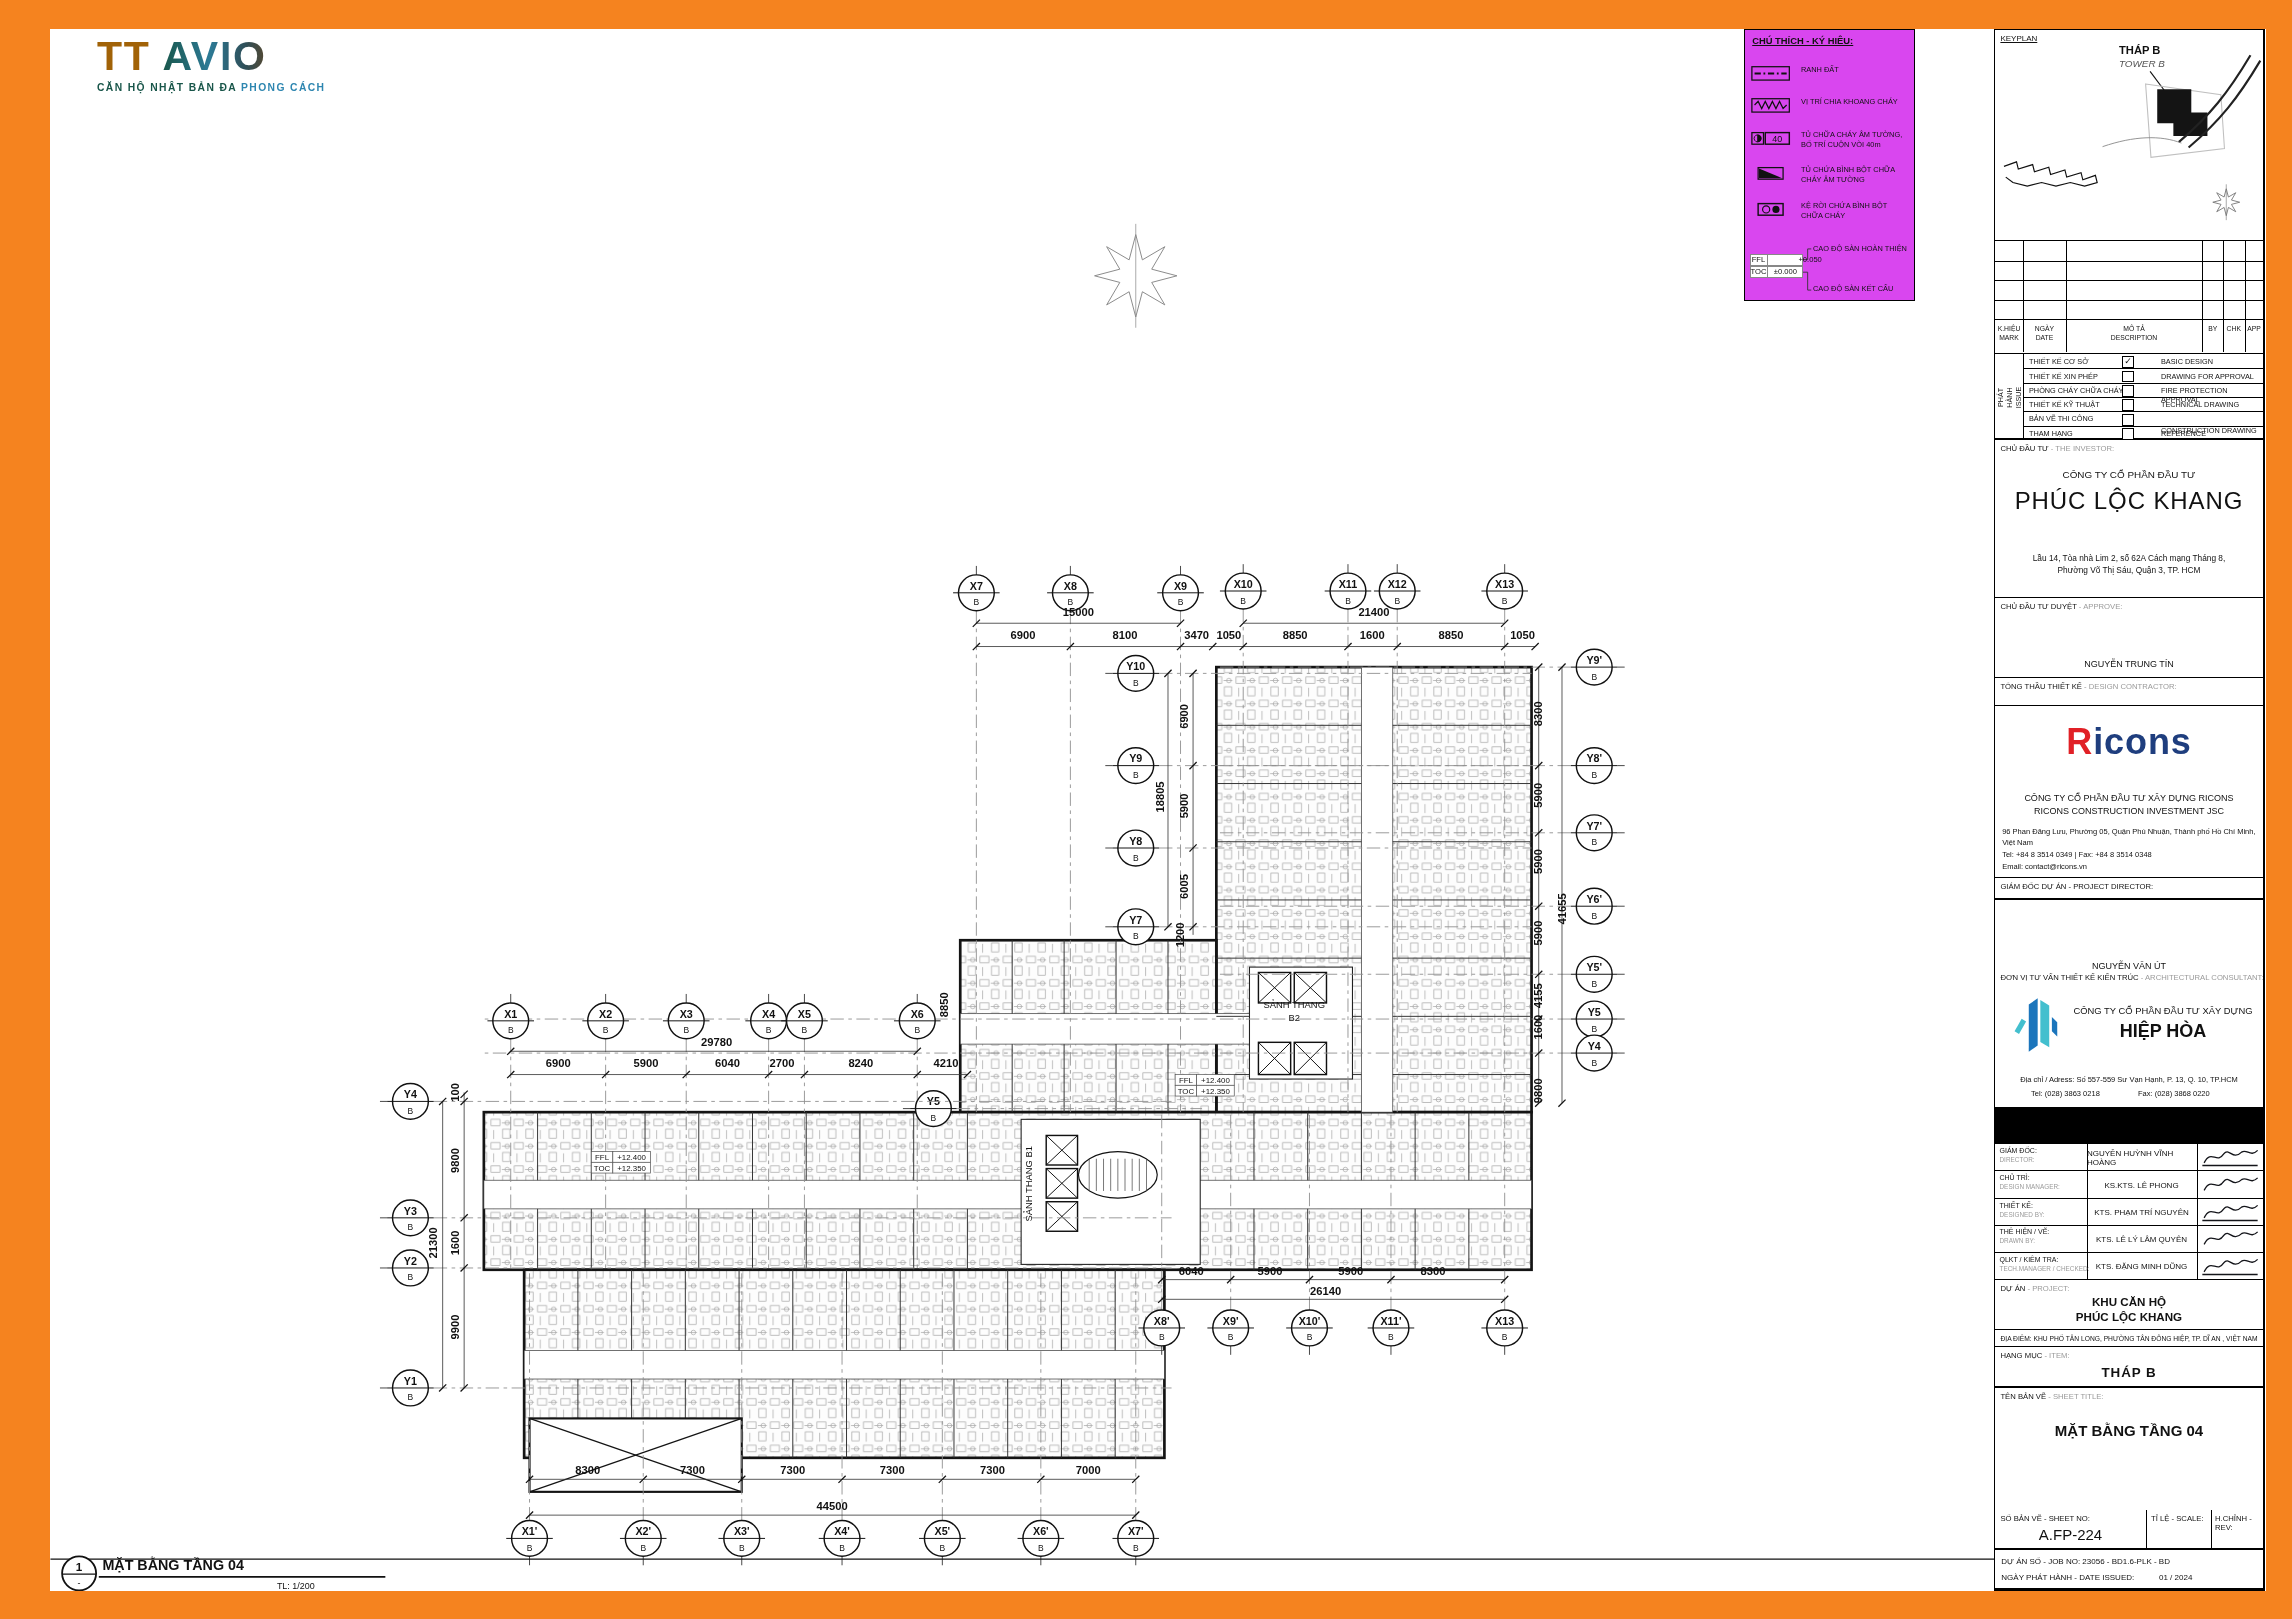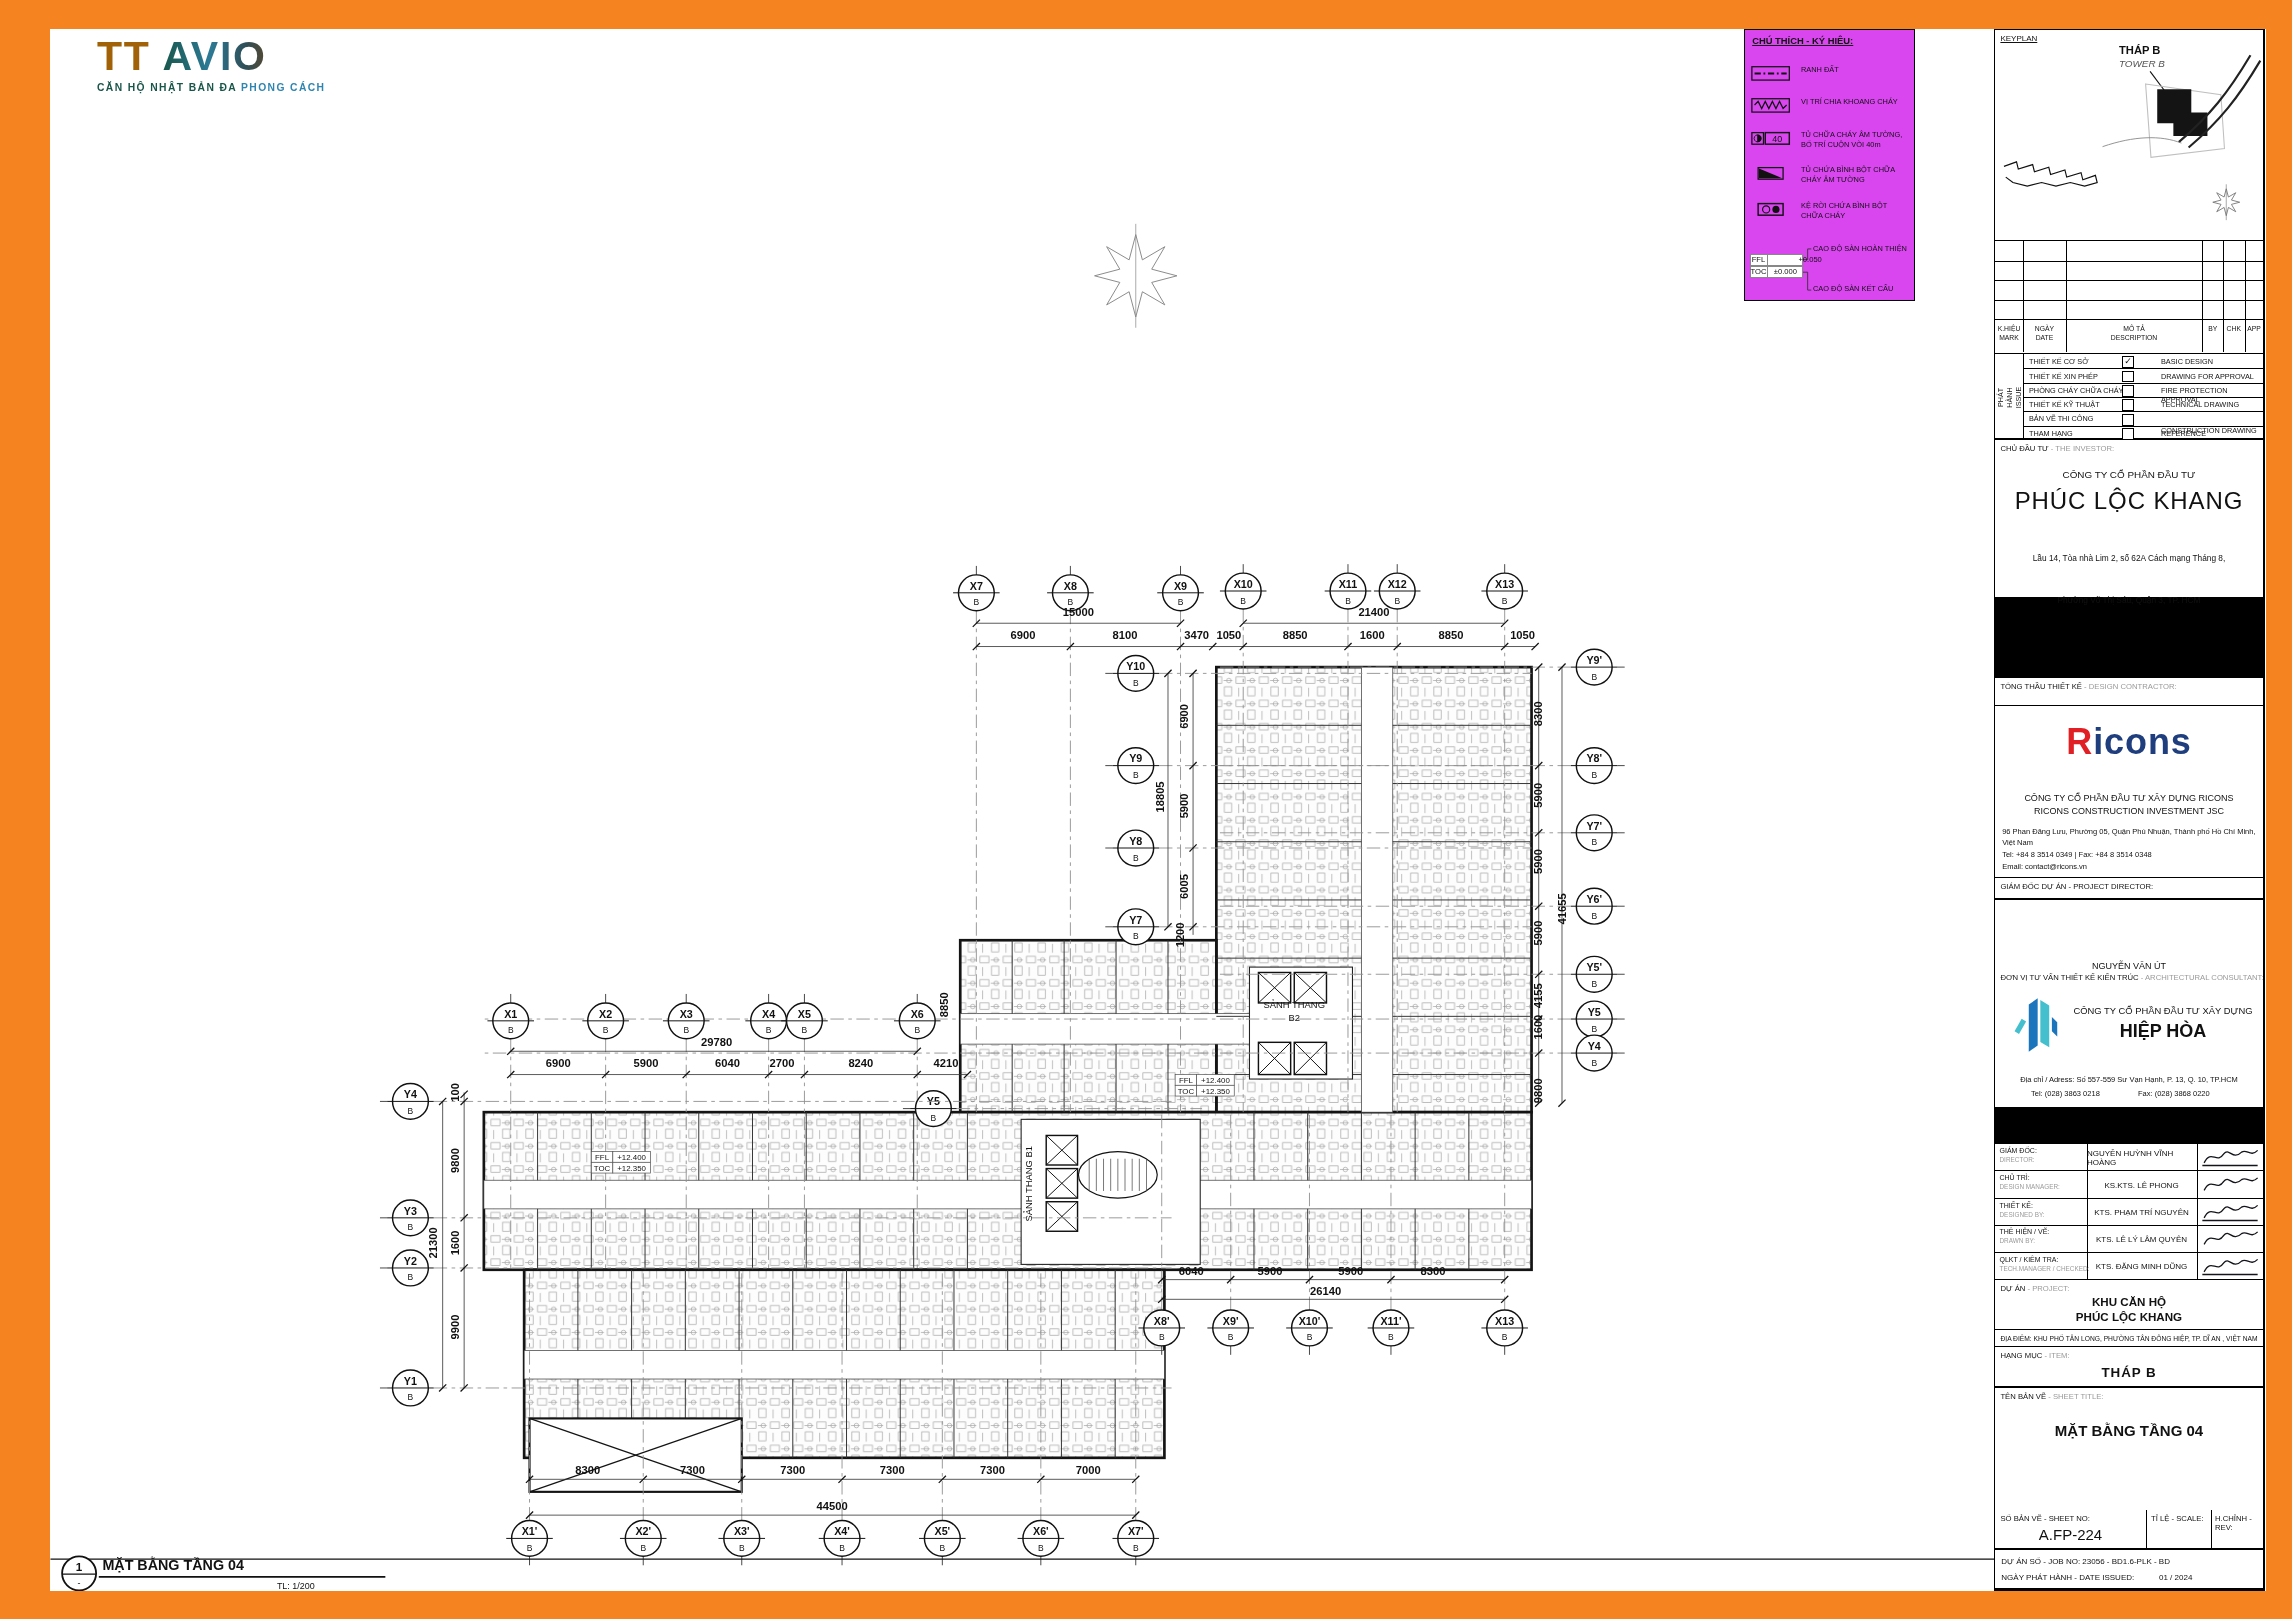--- a/index.html
+++ b/index.html
@@ -812,21 +812,25 @@
         <div class="hline" style="left: 28px; top: 72px; width: 240px;"></div>
         <div style="position: absolute; left: 34px; top: 75px; font-size: 7.3px;">THAM HẠNG</div>
         <div class="chk" style="left: 127px; top: 74px;"></div>
         <div style="position: absolute; left: 166px; top: 75px; font-size: 7.3px;">REFERENCE</div>
       </div>
       <div class="sec" style="top: 410px; height: 158px; border-bottom-width: 1.3px;">
         <div class="seclab"><span>CHỦ ĐẦU TƯ</span><span class="en"> - THE INVESTOR:</span></div>
         <div class="ctr" style="position: absolute; top: 29px; font-size: 9.9px;">CÔNG TY CỔ PHẦN ĐẦU TƯ</div>
         <div class="ctr" style="position: absolute; top: 47px; font-size: 24px; letter-spacing: 0.9px;">PHÚC LỘC KHANG</div>
         <div class="ctr" style="position: absolute; top: 113px; font-size: 8.3px;">Lầu 14, Tòa nhà Lim 2, số 62A Cách mạng Tháng 8,</div>
-        <div class="ctr" style="position: absolute; top: 125px; font-size: 8.3px; margin-top: 30px;">Phường Võ Thị Sáu, Quận 3, TP. HCM</div>
+        <div class="ctr" style="position: absolute; top: 125px; font-size: 8.3px;">Phường Võ Thị Sáu, Quận 3, TP. HCM</div>
+      </div>
+      <div class="sec" style="top: 568px; height: 81px; border-bottom-width: 2.2px;">
+        <div class="seclab"><span>CHỦ ĐẦU TƯ DUYỆT</span><span class="en"> - APPROVE:</span></div>
+        <div class="ctr" style="position: absolute; top: 61px; font-size: 9px;">NGUYỄN TRUNG TÍN</div>
       </div>
       <div class="sec" style="top: 648px; height: 302px; border-bottom-width: 1.3px;">
         <div class="seclab"><span>TỔNG THẦU THIẾT KẾ</span><span class="en"> - DESIGN CONTRACTOR:</span></div>
         <div class="hline" style="top: 27px;"></div>
         <div class="ctr" style="position: absolute; top: 43px; font-size: 36px; font-weight: bold; letter-spacing: 0.9px;"><span style="color:#E12026">R</span><span style="color:#1F3E7E">icons</span></div>
         <div class="ctr" style="position: absolute; top: 115px; font-size: 9px;">CÔNG TY CỔ PHẦN ĐẦU TƯ XÂY DỰNG RICONS</div>
         <div class="ctr" style="position: absolute; top: 128px; font-size: 9px;">RICONS CONSTRUCTION INVESTMENT JSC</div>
         <div style="position: absolute; left: 7.2px; top: 149px; width: 256px; font-size: 7.5px; line-height: 1.45;">96 Phan Đăng Lưu, Phường 05, Quận Phú Nhuận, Thành phố Hồ Chí Minh, Việt Nam</div>
         <div style="position: absolute; left: 7.2px; top: 172px; font-size: 7.5px;">Tel: +84 8 3514 0349  | Fax: +84 8 3514 0348</div>
         <div style="position: absolute; left: 7.2px; top: 184px; font-size: 7.5px;">Email: contact@ricons.vn</div>

